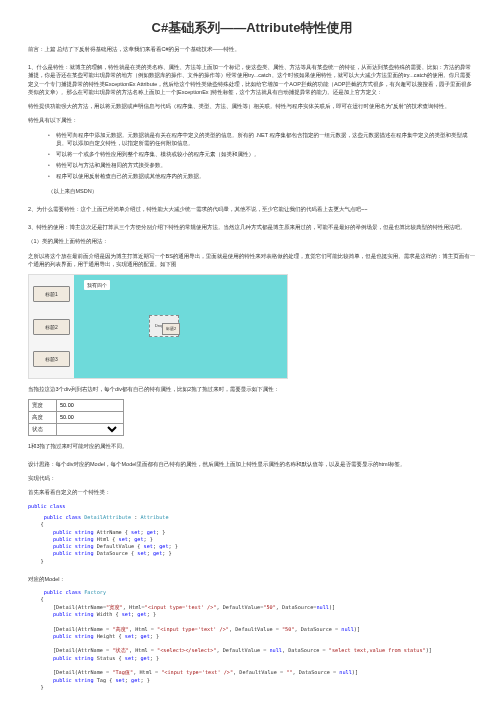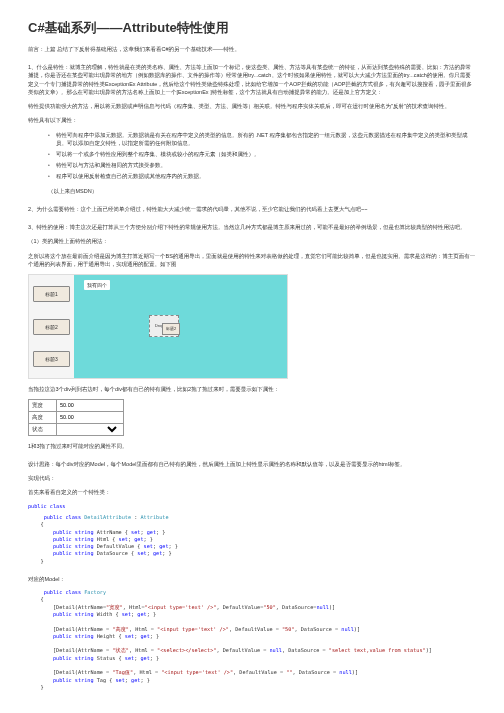--- a/index.html
+++ b/index.html
@@ -7,21 +7,21 @@
     font-family: "Microsoft YaHei", Arial, sans-serif;
     font-size: 6px;
     line-height: 1.6;
     color: #333;
     background: #fff;
     width: 504px;
     padding: 18px 28px;
   }
   h1 {
     font-size: 13px;
-    text-align: left;
+    text-align: center;
     font-weight: bold;
   }
   .para {
     margin: 6px 0;
     font-size: 5.5px;
     line-height: 1.5;
   }
   .list-item {
     margin-left: 20px;
     font-size: 5.5px;

